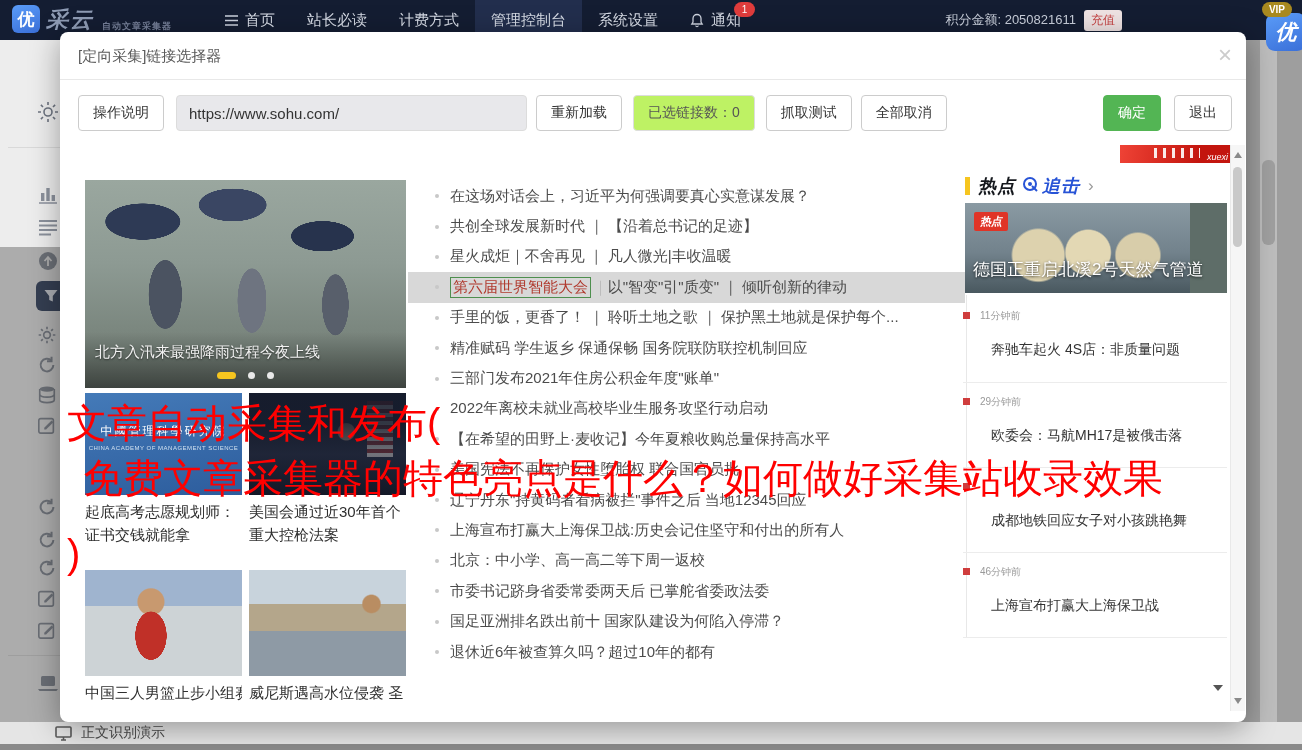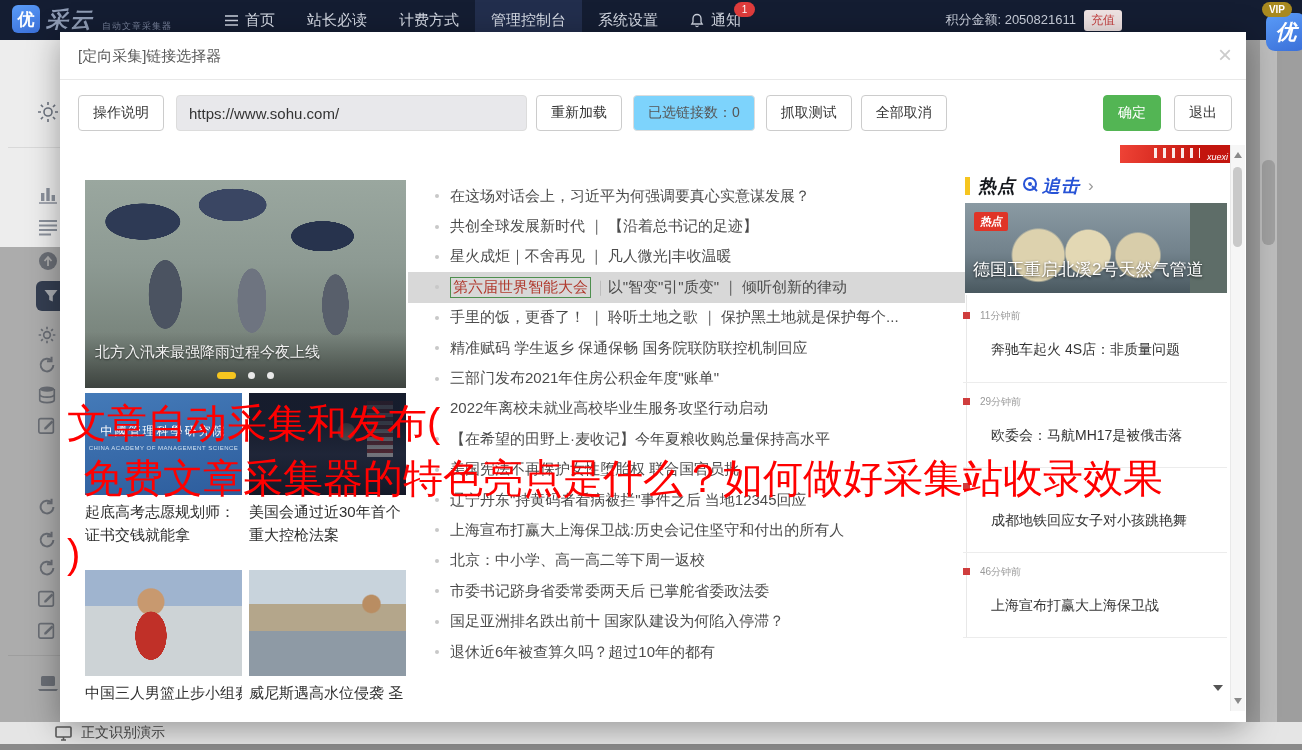--- a/index.html
+++ b/index.html
@@ -6,21 +6,21 @@
   #app{position:relative;width:1302px;height:750px;overflow:hidden;background:#9e9e9e;
        font-family:"Liberation Sans","DejaVu Sans",sans-serif;-webkit-font-smoothing:antialiased;}
 
   
   .topnav{position:absolute;left:0;top:0;width:1302px;height:40px;background:#141d32;
           display:flex;align-items:center;z-index:20;padding-right:180px;box-sizing:border-box;}
   .logo-wrap{display:flex;align-items:flex-end;margin-left:12px;margin-right:36px;}
   .logo-sq{width:28px;height:28px;border-radius:6px;background:linear-gradient(160deg,#5a9cf8,#3a6fd8);
            color:#fff;font-weight:bold;font-size:17px;display:flex;align-items:center;justify-content:center;margin-bottom:2px;}
   .brand{font-size:22px;font-weight:700;font-style:italic;color:#8f9cb5;margin-left:6px;letter-spacing:2px;}
-  .brand-sub{font-size:9px;color:#77819a;margin-left:8px;margin-bottom:2px;letter-spacing:1px;}
+  .brand-sub{font-size:9px;color:#77819a;margin-left:8px;margin-bottom:2px;letter-spacing:1px;font-weight:bold;}
   .nav-item{height:40px;display:flex;align-items:center;padding:0 16px;color:#d7dce6;font-size:15px;cursor:pointer;}
   .nav-item.active{background:#222e4d;}
   .nav-ico{width:15px;height:15px;margin-right:6px;}
   .nav-ico svg{display:block;}
   .notice{position:relative;}
   .notice-badge{position:absolute;top:2px;right:2px;min-width:15px;height:15px;border-radius:8px;background:#e03c3c;
                 color:#fff;font-size:10px;display:flex;align-items:center;justify-content:center;padding:0 3px;}
   .credit{margin-left:auto;color:#c9cfdb;font-size:13px;}
   .recharge{margin-left:8px;background:#efe3e3;color:#c54040;font-size:12px;border-radius:3px;padding:2px 7px;cursor:pointer;}
   .vip-badge{position:absolute;right:10px;top:2px;background:#a8891f;color:#fff;font-size:10px;font-weight:bold;
@@ -43,30 +43,30 @@
   .bottom-strip{position:absolute;left:0;top:722px;width:1302px;height:22px;background:#e5e5e5;z-index:2;}
   .demo-item{position:absolute;left:55px;top:2px;display:flex;align-items:center;color:#4a4a4a;font-size:14px;}
   .demo-item svg{margin-right:9px;display:block;color:#5a5a5a;}
   .bottom-bar{position:absolute;left:0;top:744px;width:1302px;height:6px;background:#8a8a8a;z-index:2;}
 
   
   .page-scroll{position:absolute;left:1260px;top:40px;width:17px;height:682px;background:#bdbdbd;z-index:1;}
   .page-scroll .pthumb{position:absolute;left:2px;top:120px;width:13px;height:85px;background:#9f9f9f;border-radius:6px;}
 
   
-  .modal{position:absolute;left:60px;top:32px;width:1186px;height:690px;background:#fff;border-radius:0;
+  .modal{position:absolute;left:60px;top:32px;width:1186px;height:690px;background:#fff;border-radius:8px;
          box-shadow:0 6px 30px rgba(0,0,0,.35);z-index:30;}
   .m-title{position:absolute;left:0;top:0;right:0;height:48px;border-bottom:1px solid #e8e8e8;
            font-size:15px;color:#5a5a5a;line-height:48px;padding-left:18px;box-sizing:border-box;}
   .m-close{position:absolute;right:14px;top:10px;font-size:24px;color:#ccc;cursor:pointer;line-height:26px;}
   .m-toolbar{position:absolute;left:0;top:49px;right:0;height:64px;display:flex;align-items:center;
              padding:0 14px 0 18px;box-sizing:border-box;}
   .btn{height:36px;border:1px solid #ccc;border-radius:4px;background:#fff;color:#333;font-size:14px;
        padding:0 14px;display:flex;align-items:center;cursor:pointer;white-space:nowrap;box-sizing:border-box;}
-  .btn.disabled{background:#7dd3fc;border-color:#ddd;color:#555;cursor:default;}
+  .btn.disabled{background:#bef264;border-color:#ddd;color:#555;cursor:default;}
   .btn.green{background:#53b554;border-color:#53b554;color:#fff;margin-left:44px;}
   .url-input{height:36px;width:351px;margin-left:12px;background:#e8e8eb;border:1px solid #dcdcdc;border-radius:4px;
              font-size:15px;color:#333;padding:0 12px;box-sizing:border-box;font-family:inherit;}
   .ml9{margin-left:9px;} .ml11{margin-left:11px;} .ml13{margin-left:13px;}
   .spacer{flex:1;}
 
   
   .m-content{position:absolute;left:15px;top:113px;width:1170px;height:566px;background:#fff;overflow:hidden;}
 
   .red-banner{position:absolute;left:1045px;top:0;width:113px;height:18px;

